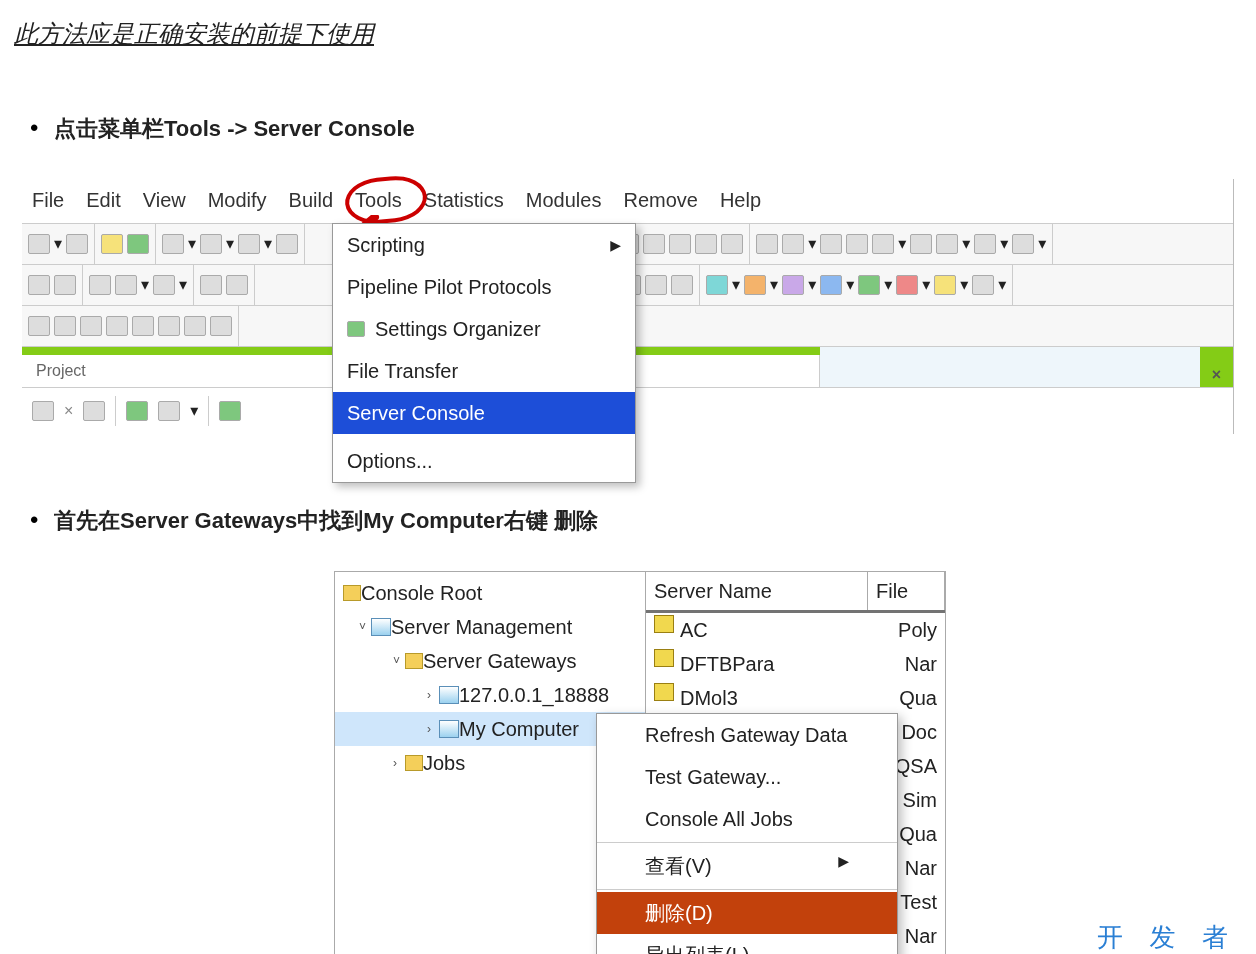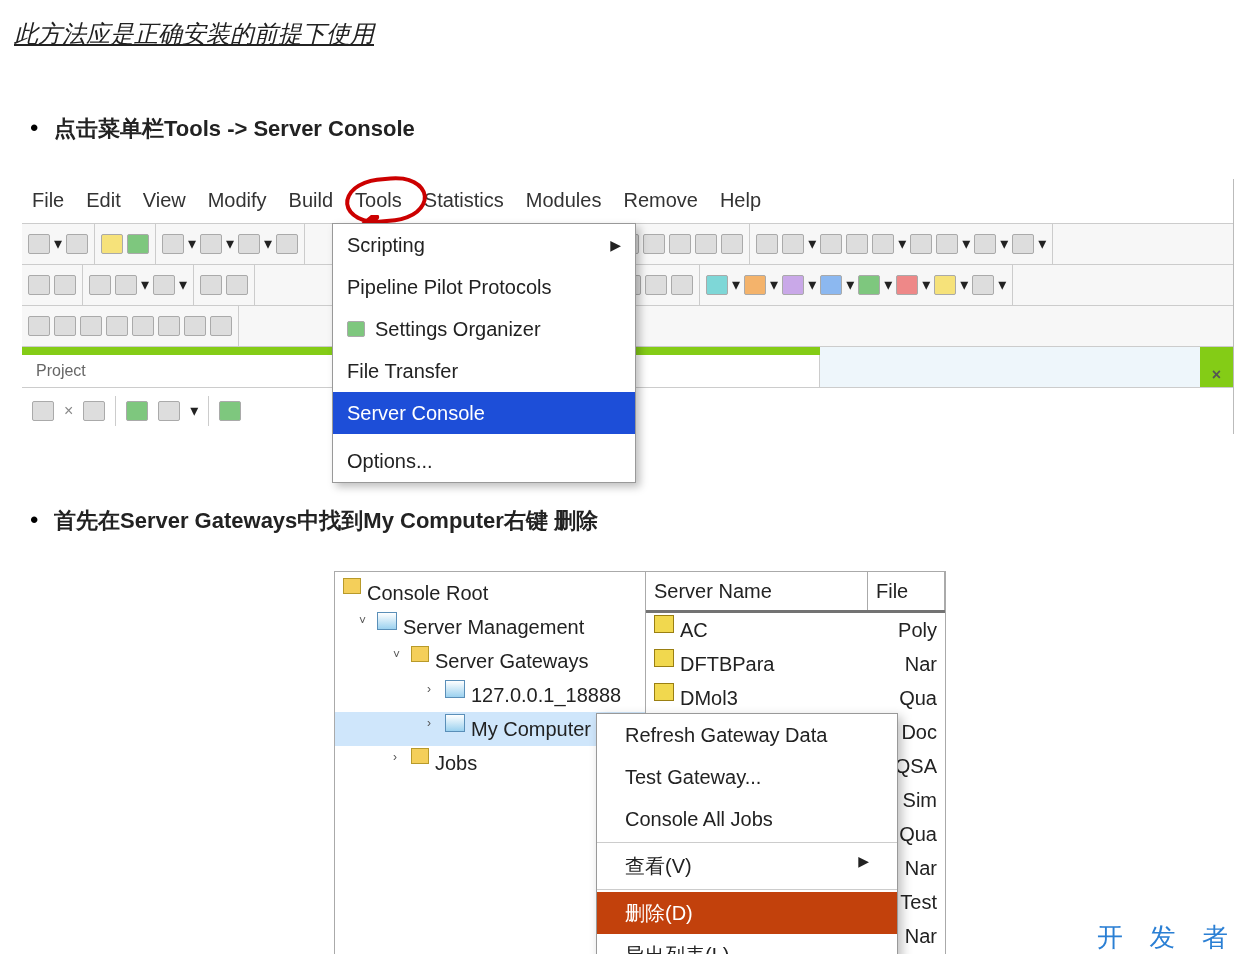--- a/index.html
+++ b/index.html
@@ -32,33 +32,33 @@
   .dd-item .arr{margin-left:auto;font-size:14px}
   .dd-sel{background:#1d4ed8;color:#fff}
   .project-row{display:flex;align-items:flex-end;height:40px;border-top:1px solid #ccc;background:#84cc16}
   .project-row .lbl{padding:4px 14px;color:#666;border-right:1px solid #ccc;background:#fff;flex:1}
   .project-row .x{margin-left:auto;padding:0 12px;font-weight:700;color:#555}
   .mini-tb{display:flex;gap:10px;padding:6px 10px;border-top:1px solid #ccc;background:#fff;height:34px;align-items:center}
 
   
   .shot2{display:flex;margin-left:320px;border:1px solid #aaa;width:610px;font-size:20px}
   .tree{width:310px;border-right:1px solid #aaa;padding:4px 0}
-  .tnode{display:flex;align-items:flex-start;gap:6px;padding:2px 8px;white-space:nowrap}
+  .tnode{display:flex;align-items:center;gap:0;padding:2px 8px;white-space:nowrap}
   .pad1{padding-left:24px}.pad2{padding-left:58px}.pad3{padding-left:92px}
   .fold{width:16px;height:14px;background:#f4cf5a;border:1px solid #b89a2a;display:inline-block}
   .srv{width:18px;height:16px;display:inline-block;background:linear-gradient(#fff,#9bd1ef);border:1px solid #5a8fb8}
   .car{font-size:12px;color:#555;width:12px;display:inline-block}
   .hi{background:#cfe6fb}
   .right{flex:1}
   .rhdr{display:flex;border-bottom:3px solid #737373}
   .rhdr div{padding:4px 8px;border-right:1px solid #aaa}
   .rrow{display:flex;padding:2px 8px;align-items:flex-start;gap:6px}
   .gear{width:18px;height:16px;background:#f1d84e;border:1px solid #9a7f12;display:inline-block}
   .ctx{position:absolute;margin-left:-50px;margin-top:-2px;width:300px;background:#fff;border:1px solid #999;box-shadow:4px 4px 10px rgba(0,0,0,.25);font-size:20px}
-  .ctx .ci{padding:6px 28px}
+  .ctx .ci{padding:6px 48px}
   .ctx hr{border:none;border-top:1px solid #ccc;margin:2px 0}
   .ctx .sel{background:#c2410c;color:#fff}
 
   .watermark{position:absolute;right:18px;bottom:6px;text-align:right;color:#2a7fd4;font-family:"SimSun","Microsoft YaHei";letter-spacing:10px;font-size:26px;line-height:1.2}
   .watermark .en{letter-spacing:0;font-size:24px;color:#2a7fd4;font-family:Georgia,serif;font-style:italic}
 </style>
 </head>
 <body>
 
 <p class="intro">此方法应是正确安装的前提下使用</p>

